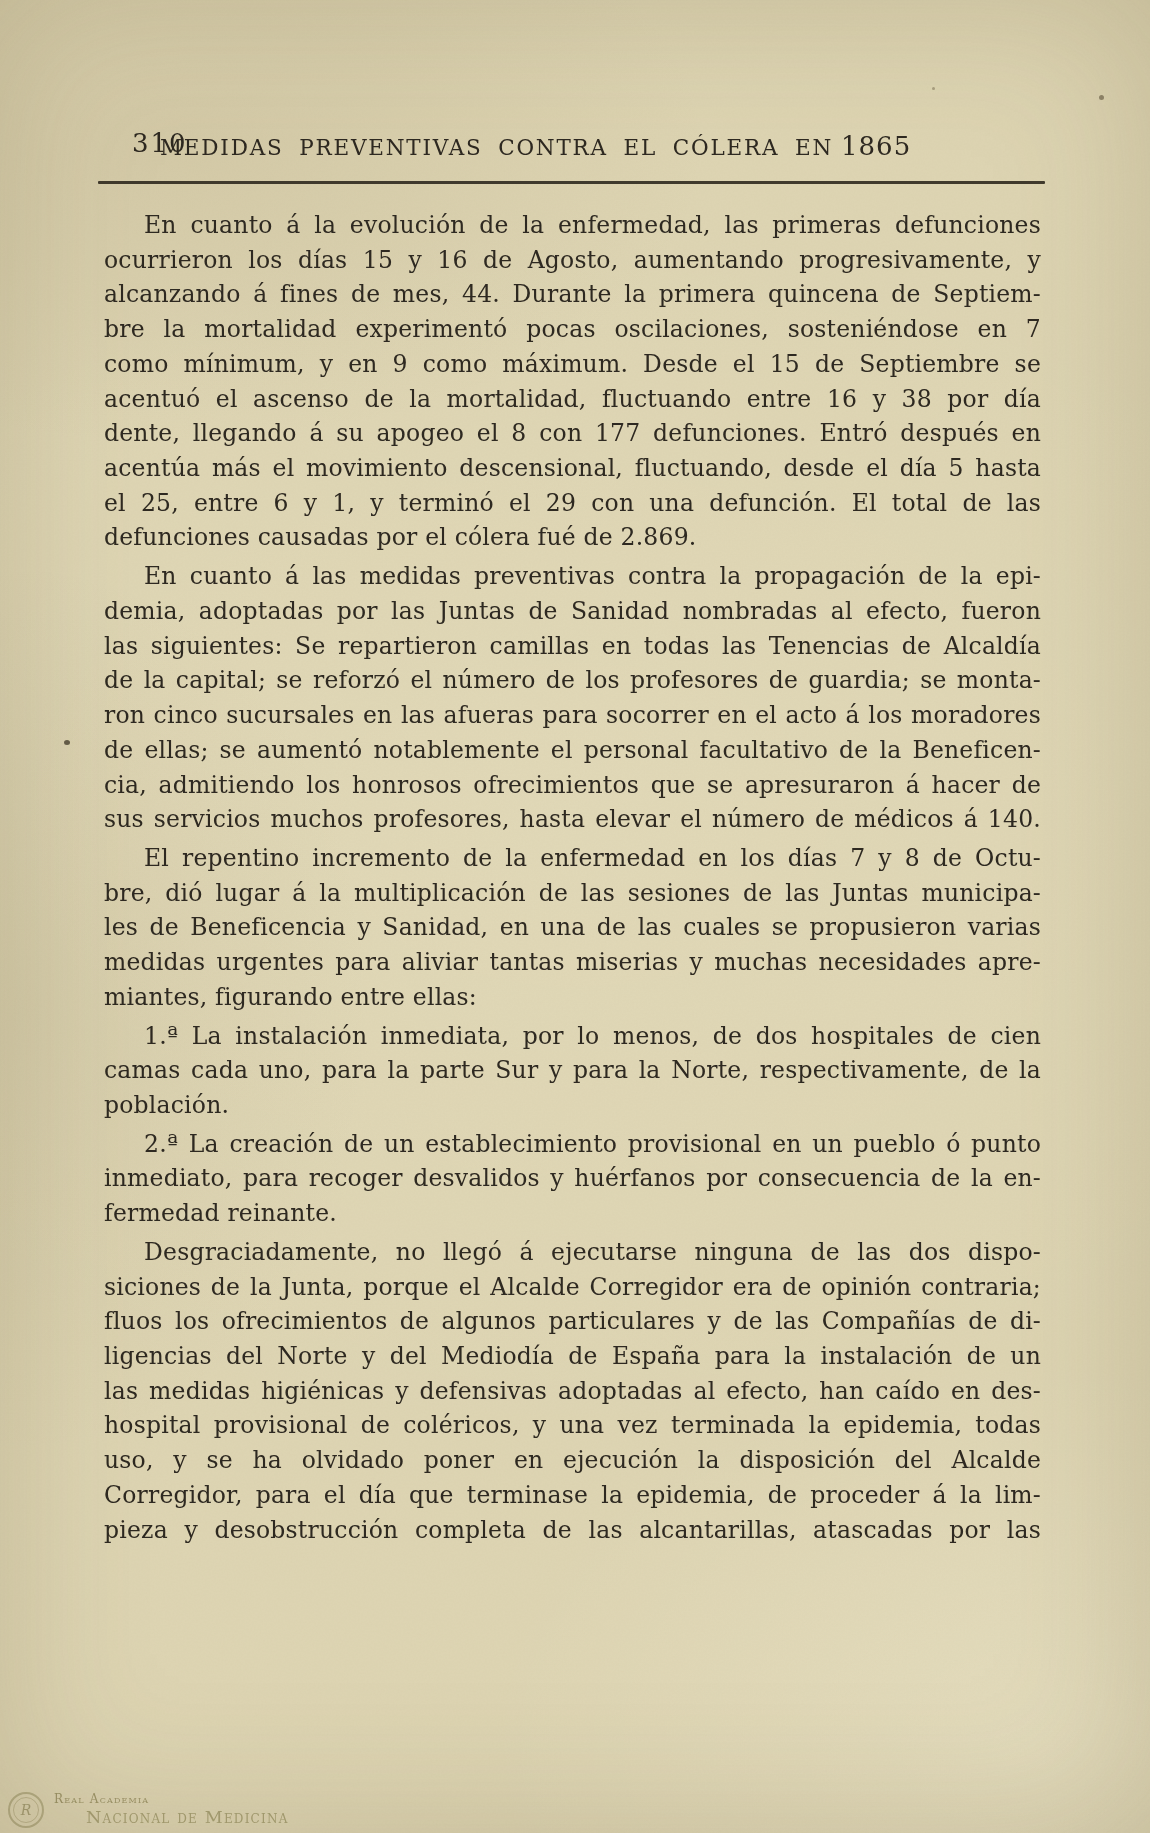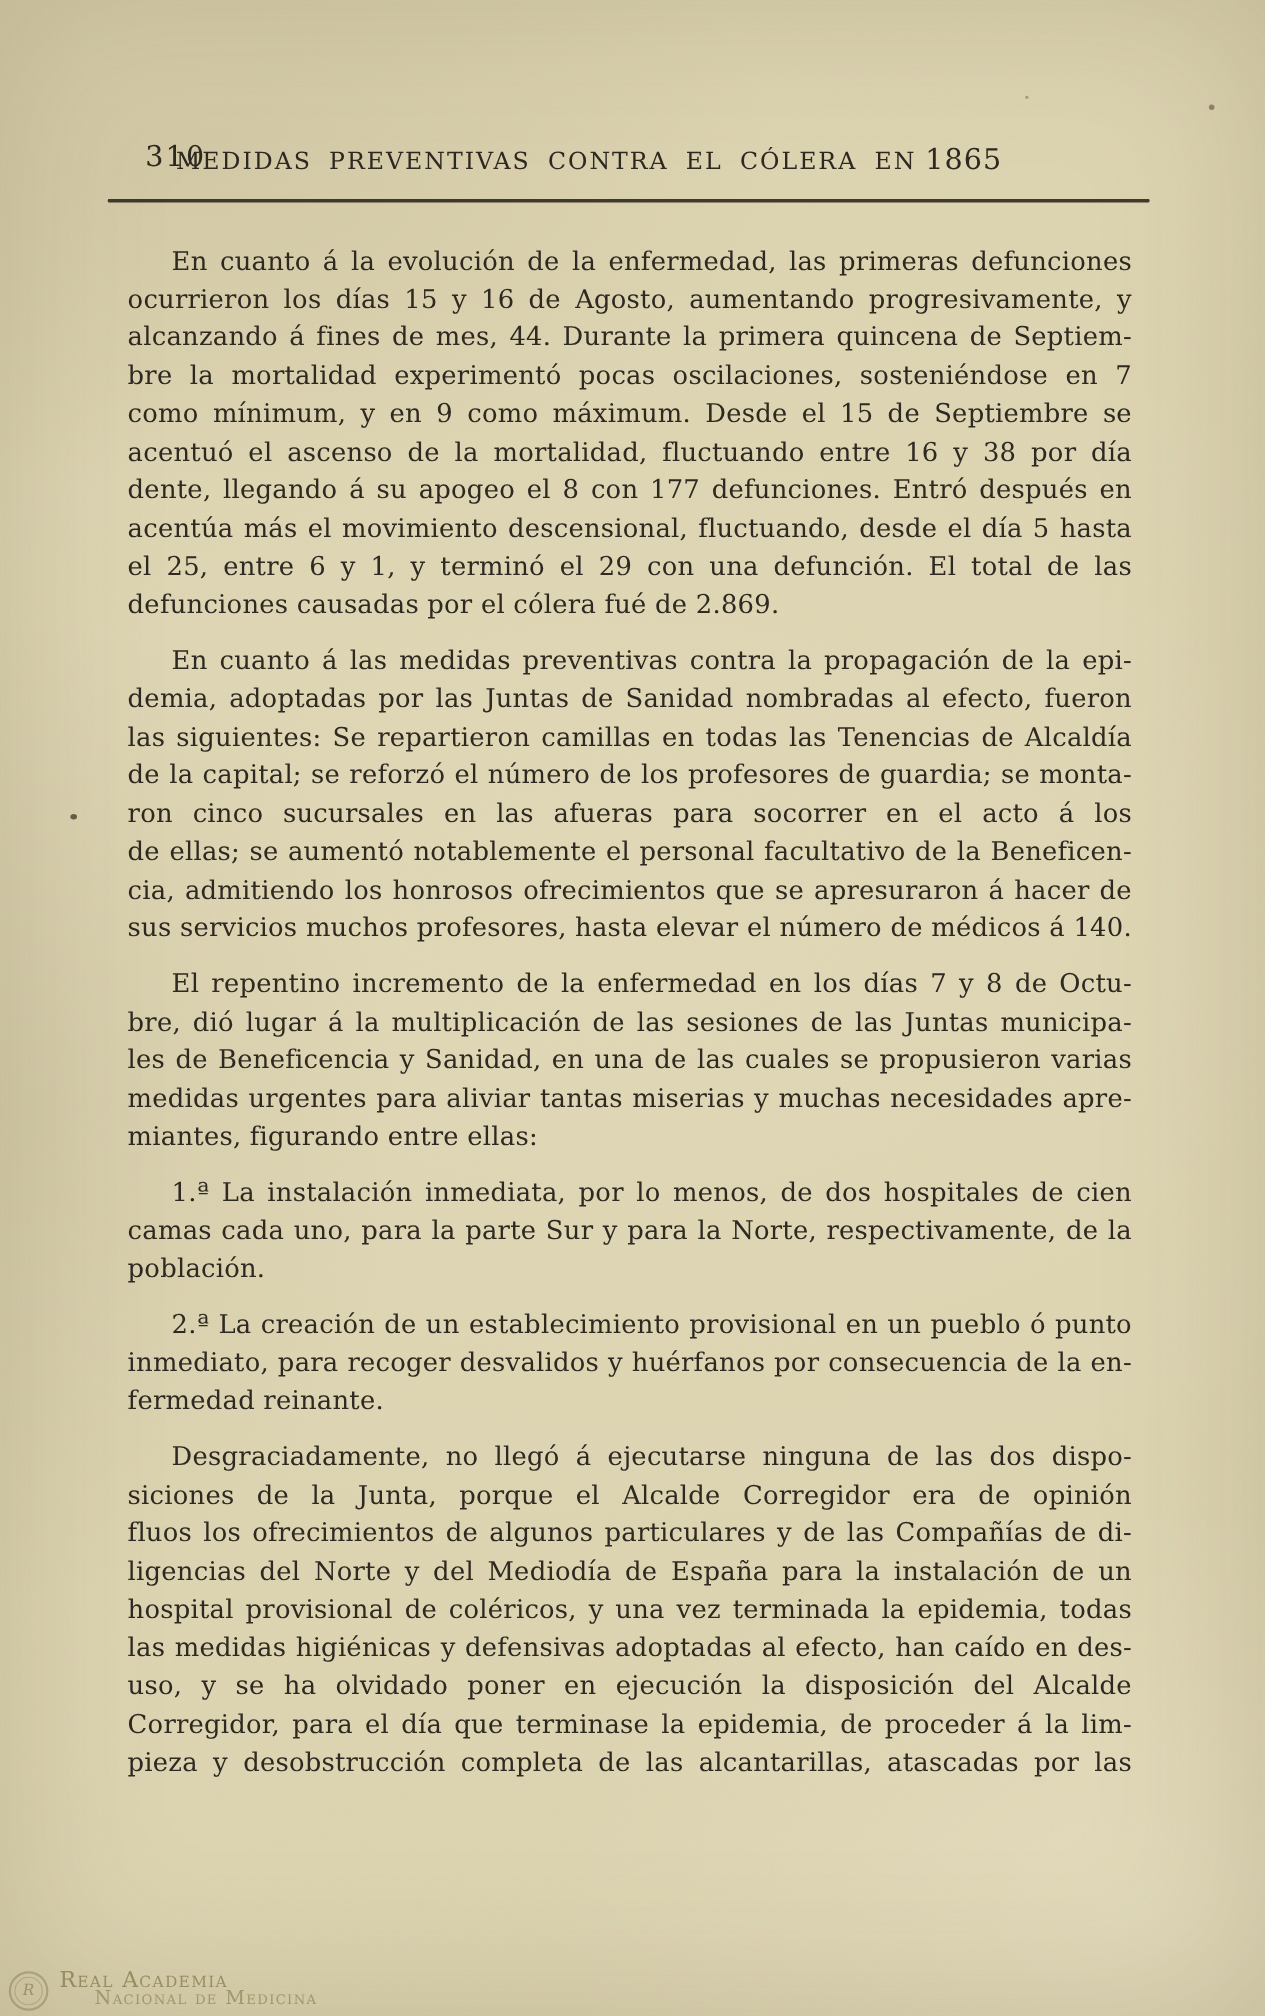--- a/index.html
+++ b/index.html
@@ -49,21 +49,21 @@
     position: absolute; left: 98px; top: 181px;
     width: 947px; height: 3px;
     background: var(--rule); opacity: 0.92; border-radius: 1px;
   }
 
   .body-text {
     position: absolute; left: 100px; top: 204px; width: 945px;
     font-size: 23.5px; line-height: 34.72px; color: var(--ink);
     letter-spacing: 0.2px;
   }
-  .paragraph { margin: 16px; }
+  .paragraph { margin: 4px; }
   .line {
     text-align: justify;
     text-align-last: justify;
     height: 34.72px;
     overflow: hidden;
   }
   .line.indent { padding-left: 40px; }
   .line.end { text-align-last: left; }
 
   .watermark { position: absolute; left: 8px; top: 1784px; color: var(--wm); }
@@ -76,21 +76,21 @@
   .seal-inner {
     width: 26px; height: 26px; border-radius: 50%;
     border: 1px solid rgba(148, 140, 95, 0.45);
     display: flex; align-items: center; justify-content: center;
     font-style: italic; font-size: 14px; color: rgba(140, 132, 88, 0.7);
   }
   .wm-text {
     position: absolute; left: 46px; top: 6px; white-space: nowrap;
     font-variant: small-caps; letter-spacing: 1.2px; line-height: 18px;
   }
-  .wm-line1 { font-size: 20px; color: rgba(146, 138, 92, 0.88); }
+  .wm-line1 { font-size: 12px; color: rgba(146, 138, 92, 0.88); }
   .wm-line2 { font-size: 17.5px; color: rgba(146, 138, 92, 0.72); margin-left: 32px; }
 
   .speck { position: absolute; border-radius: 50%; pointer-events: none; }
   .speck-a { left: 64px; top: 740px; width: 6px; height: 5px; background: rgba(60, 52, 38, 0.75); }
   .speck-b { left: 1099px; top: 95px; width: 5px; height: 5px; background: rgba(92, 80, 58, 0.6); }
   .speck-c { left: 932px; top: 87px; width: 3px; height: 3px; background: rgba(115, 104, 78, 0.5); }
 </style>
 </head>
 <body>
 
@@ -149,22 +149,22 @@
       <div class="paragraph">
         <div class="line indent">2.ª La creación de un establecimiento provisional en un pueblo ó punto</div>
         <div class="line">inmediato, para recoger desvalidos y huérfanos por consecuencia de la en-</div>
         <div class="line end">fermedad reinante.</div>
       </div>
       <div class="paragraph">
         <div class="line indent">Desgraciadamente, no llegó á ejecutarse ninguna de las dos dispo-</div>
         <div class="line">siciones de la Junta, porque el Alcalde Corregidor era de opinión contraria;</div>
         <div class="line">fluos los ofrecimientos de algunos particulares y de las Compañías de di-</div>
         <div class="line">ligencias del Norte y del Mediodía de España para la instalación de un</div>
+        <div class="line">las medidas higiénicas y defensivas adoptadas al efecto, han caído en des-</div>
         <div class="line">hospital provisional de coléricos, y una vez terminada la epidemia, todas</div>
-        <div class="line">las medidas higiénicas y defensivas adoptadas al efecto, han caído en des-</div>
         <div class="line">uso, y se ha olvidado poner en ejecución la disposición del Alcalde</div>
         <div class="line">Corregidor, para el día que terminase la epidemia, de proceder á la lim-</div>
         <div class="line">pieza y desobstrucción completa de las alcantarillas, atascadas por las</div>
       </div>
     </div>
 
   <div class="watermark">
     <div class="seal">
       <div class="seal-inner">R</div>
     </div>

